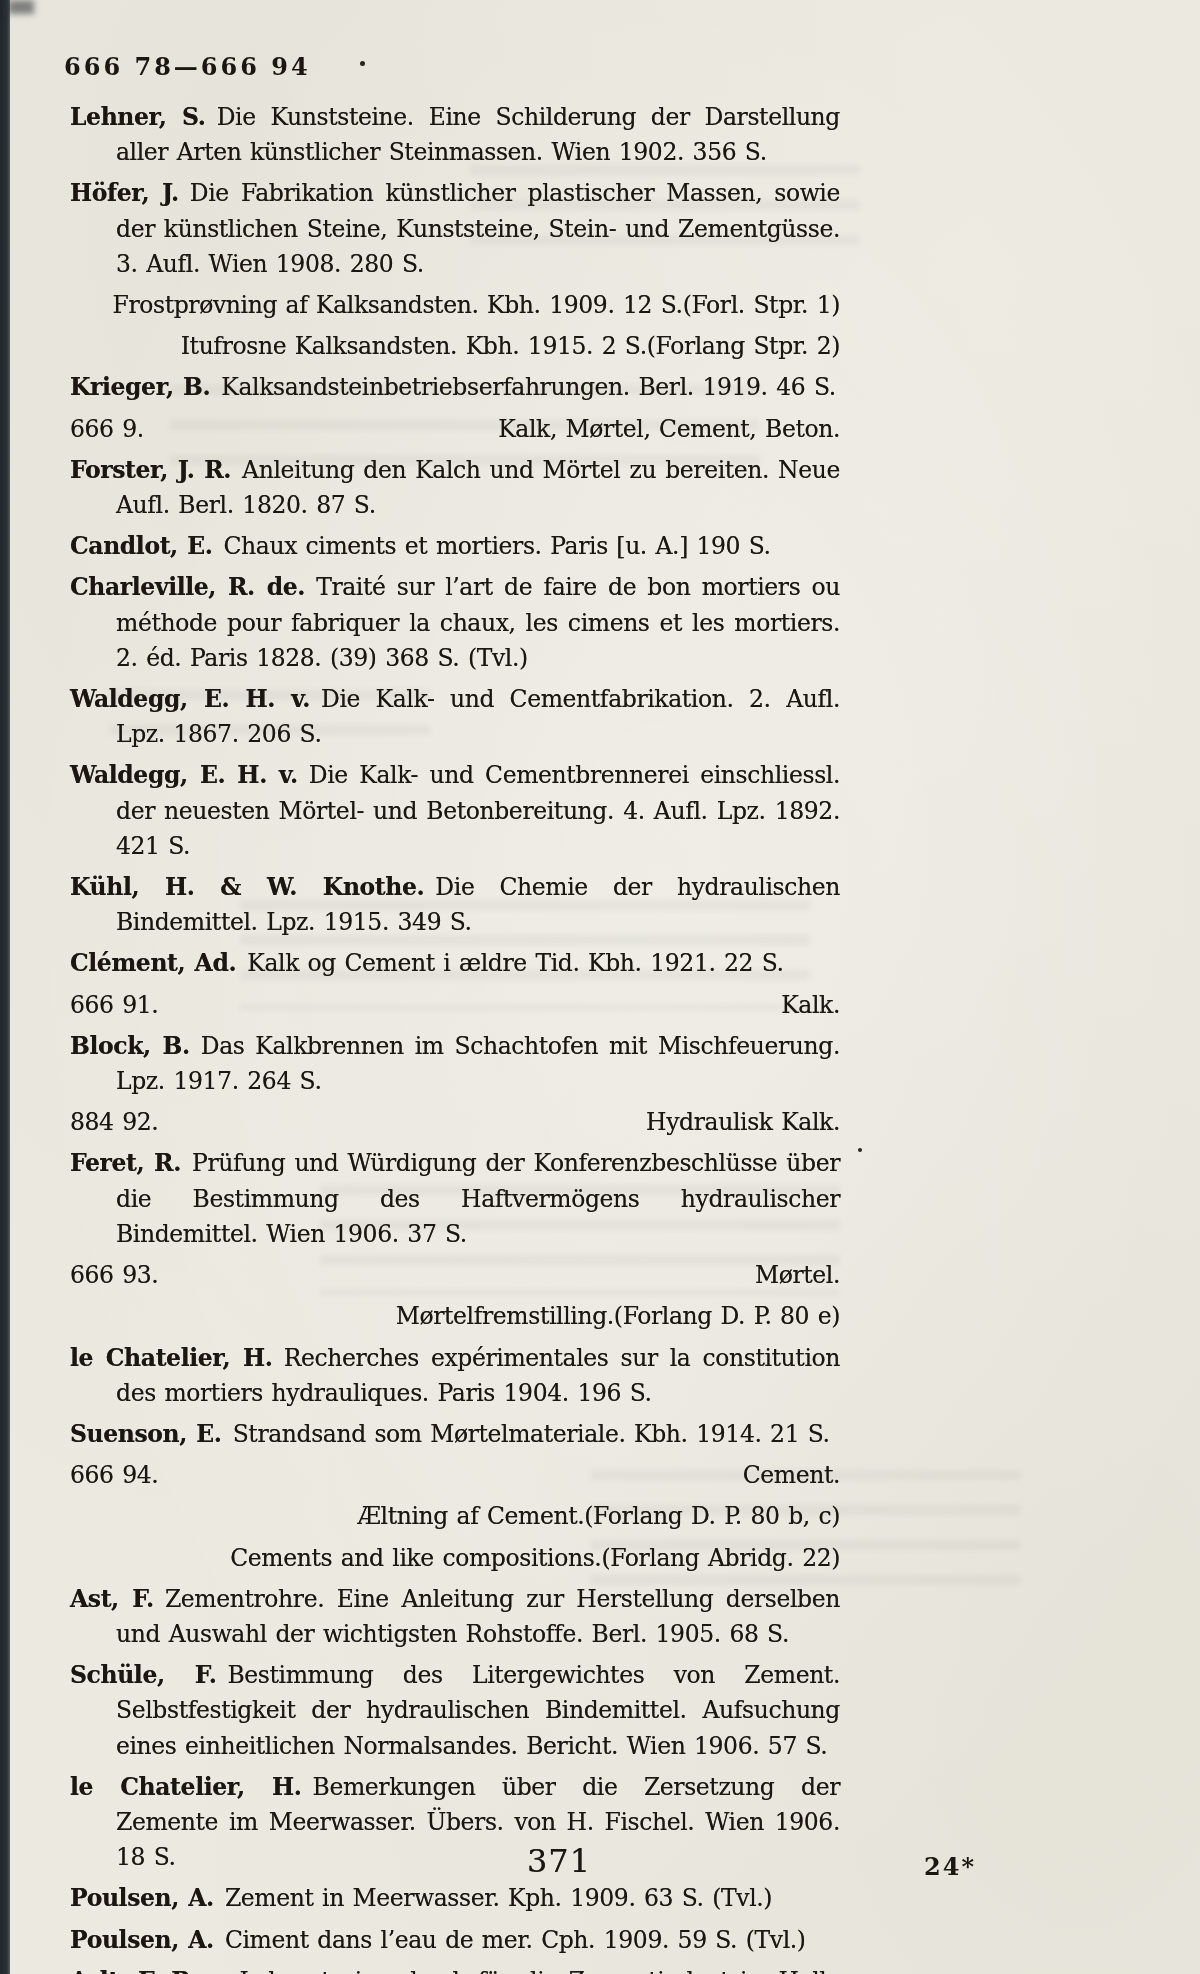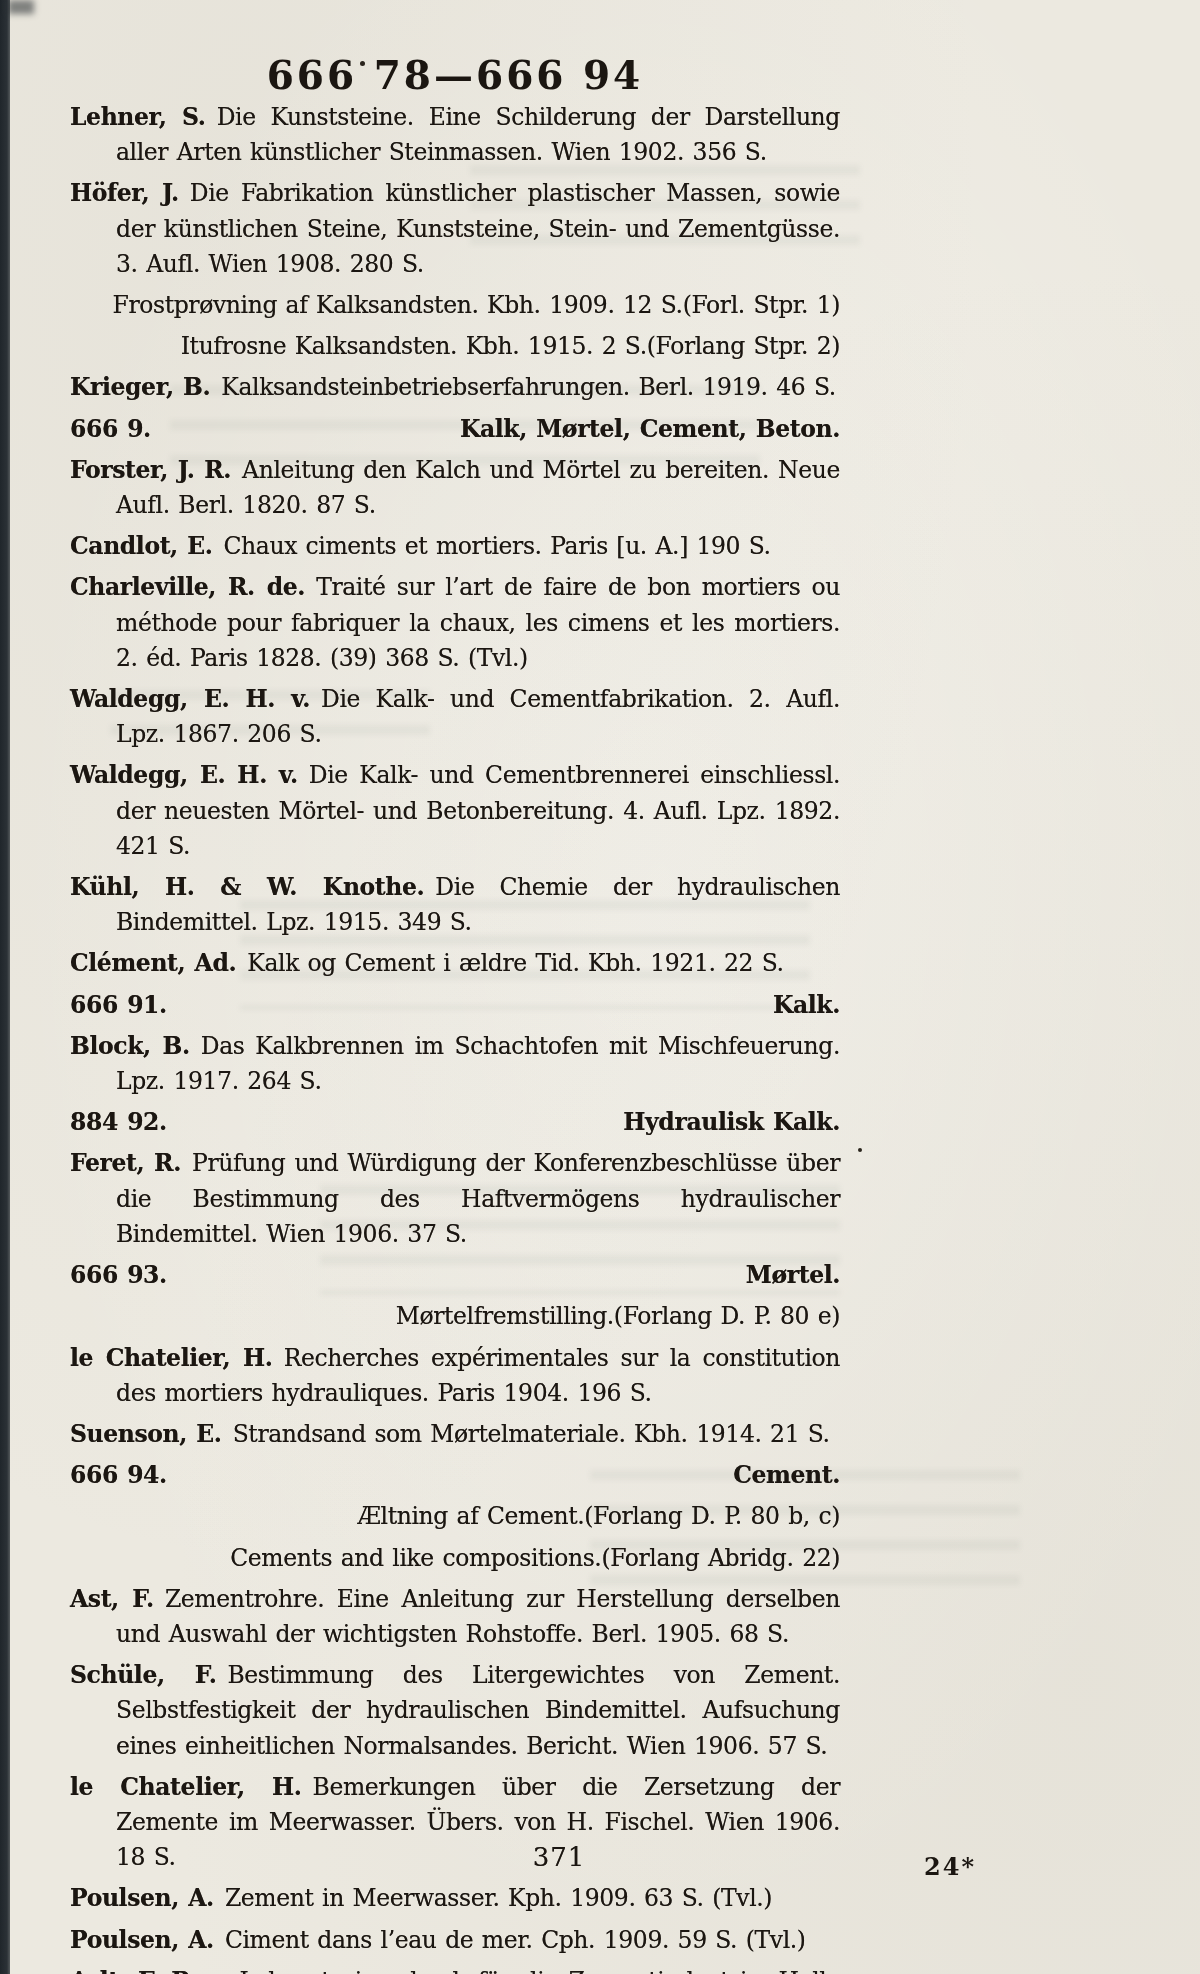--- a/index.html
+++ b/index.html
@@ -40,47 +40,47 @@
   .g4 { left:320px; top:1185px; width:520px; height:110px; }
   .g5 { left:590px; top:1470px; width:430px; height:130px; }
   .g6 { left:110px; top:690px;  width:320px; height:60px; }
 
   .speck { position:absolute; background:#2a241c; border-radius:50%; z-index:2; }
   .sp1 { left:360px; top:61px;  width:5px; height:5px; }
   .sp2 { left:858px; top:1148px; width:4px; height:4px; }
 
   .classmark-header {
     position:absolute; left:64px; top:52px; width:782px;
-    text-align:center; font-weight:700; font-size:39px; letter-spacing:3px;
+    text-align:left; font-weight:700; font-size:24px; letter-spacing:3px;
     z-index:1;
   }
 
   .content {
     position:absolute; left:64px; top:94px; width:782px; z-index:1;
     font-size:23.5px; line-height:35.2px; letter-spacing:-0.4px; word-spacing:1.5px;
     text-shadow:0 0 0.5px rgba(27,22,17,0.65);
   }
   .content p { margin:6px; }
 
   .entry {
     text-align:justify;
     padding-left:46px; text-indent:-46px;
   }
   .author { font-weight:700; margin-right:11px; }
 
   .section {
     display:flex; justify-content:space-between;
-    font-weight:700;
+    font-weight:400;
   }
 
   .anon { display:flex; justify-content:flex-end; }
 
   .page-number {
     position:absolute; left:64px; top:1842px; width:990px;
-    text-align:center; font-size:26px; letter-spacing:1px; z-index:1;
+    text-align:center; font-size:32px; letter-spacing:1px; z-index:1;
     text-shadow:0 0 0.5px rgba(27,22,17,0.65);
   }
   .signature-mark {
     position:absolute; left:924px; top:1852px;
     font-size:24px; font-weight:700; letter-spacing:2px; z-index:1;
   }
 </style>
 </head>
 <body>
 

